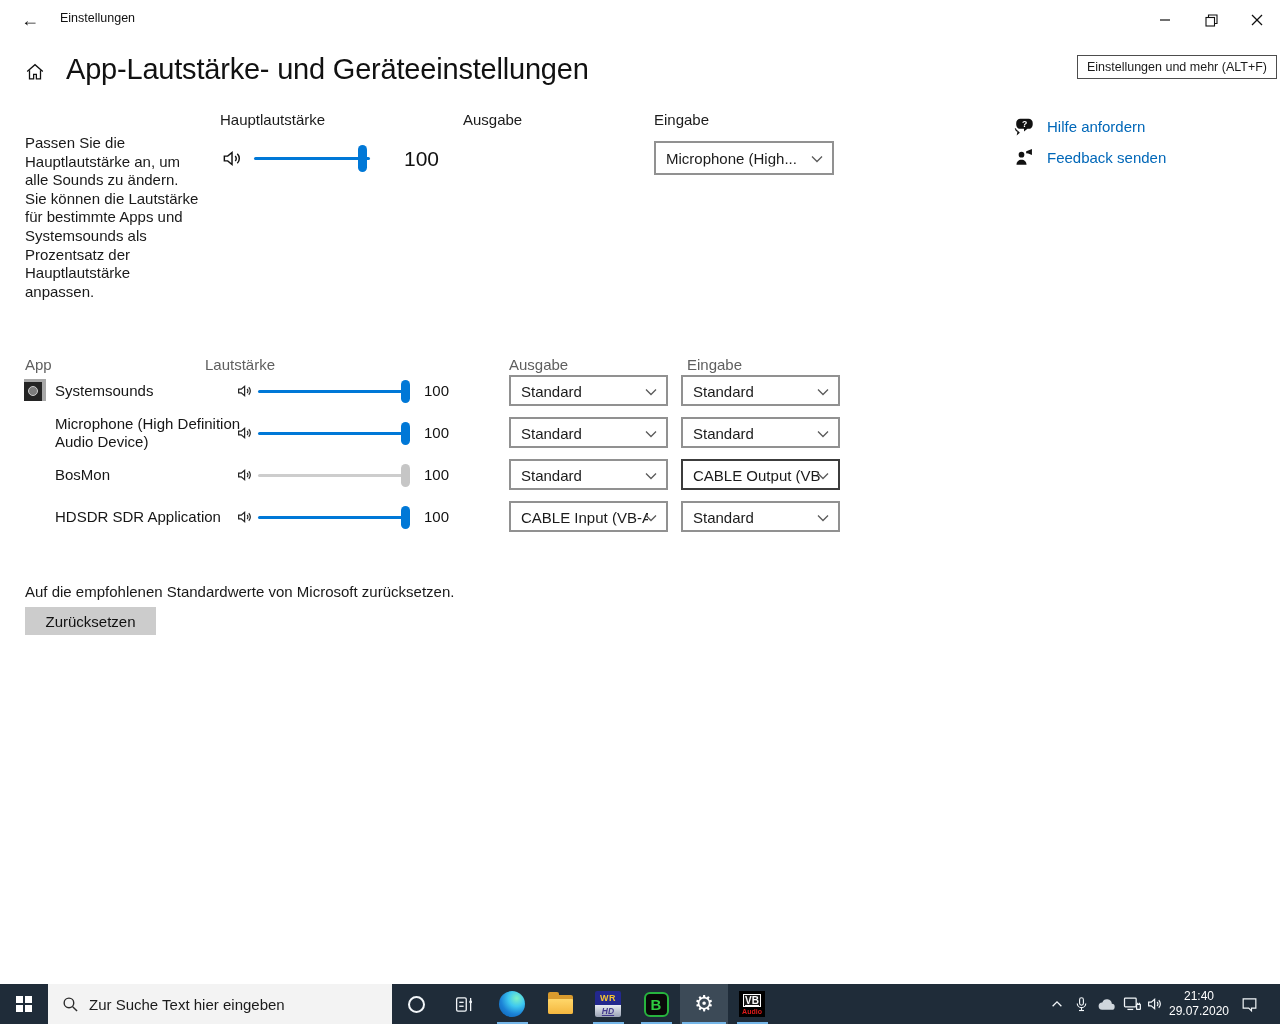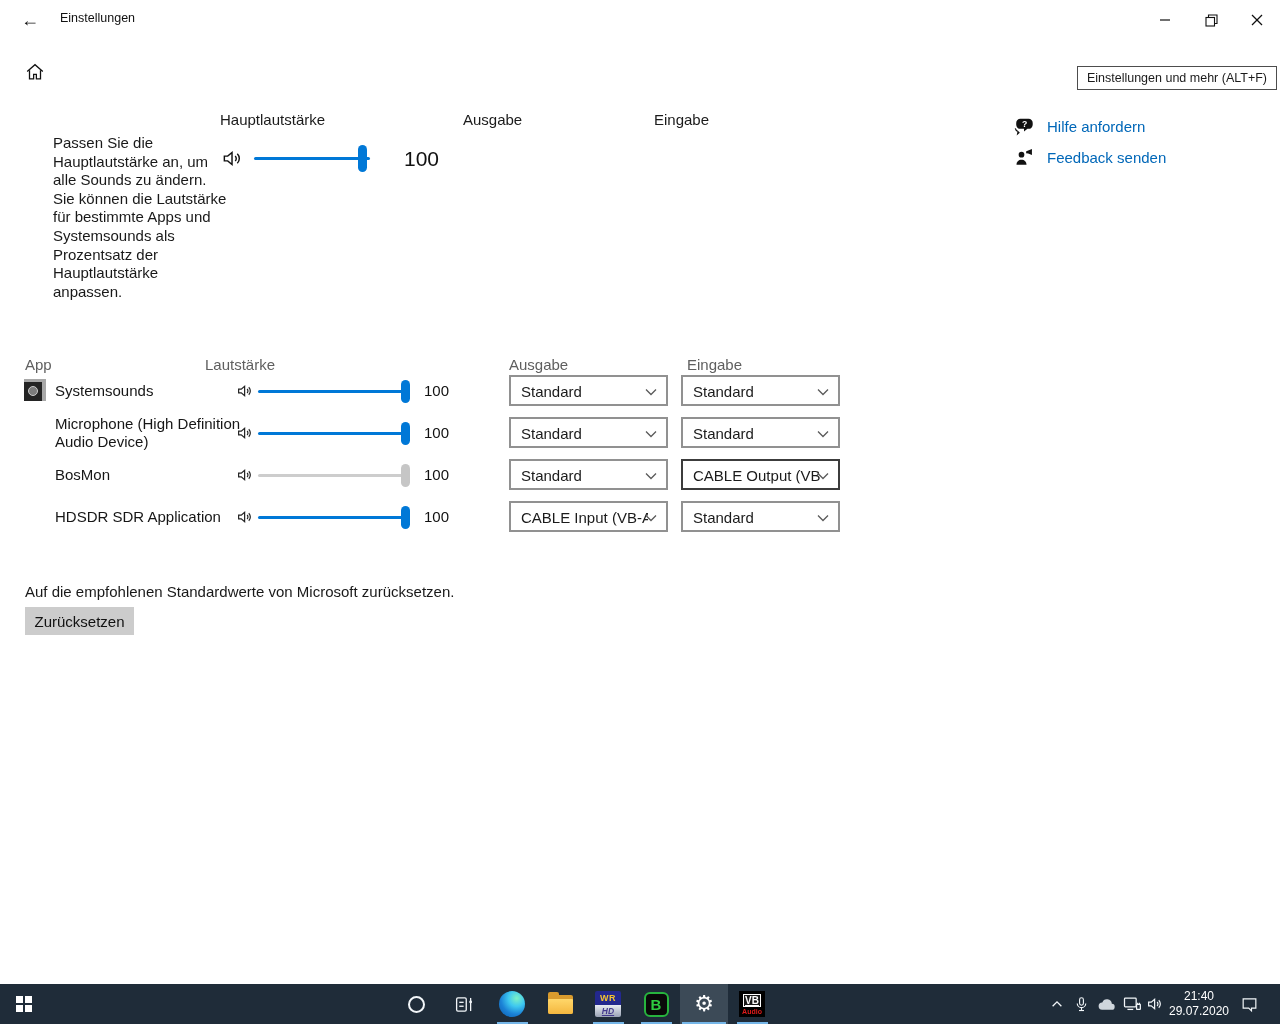--- a/index.html
+++ b/index.html
@@ -10,24 +10,24 @@
   }
   
   .titlebar { position:absolute; top:0; left:0; width:100%; height:40px; background:#fff; }
   .back-btn { position:absolute; left:8px; top:0; width:44px; height:40px; display:flex; align-items:center; justify-content:center; font-size:18px; color:#111; cursor:default; }
   .win-title { position:absolute; left:60px; top:11px; font-size:12.5px; color:#111; }
   .win-controls { position:absolute; right:0; top:0; display:flex; }
   .win-btn { width:46px; height:40px; display:flex; align-items:center; justify-content:center; }
   
   .home-icon { position:absolute; left:24px; top:61px; }
   .page-title { position:absolute; left:66px; top:53px; font-size:29px; font-weight:300; color:#111; letter-spacing:-0.2px; }
-  .tooltip { position:absolute; right:3px; top:66px; height:24px; line-height:22px; padding:0 9px; border:1px solid #4d4d4d; background:#fff; font-size:12.5px; color:#1b1b1b; white-space:nowrap; }
+  .tooltip { position:absolute; right:3px; top:55px; height:24px; line-height:22px; padding:0 9px; border:1px solid #4d4d4d; background:#fff; font-size:12.5px; color:#1b1b1b; white-space:nowrap; }
   
   .sec-label { position:absolute; font-size:15px; color:#1b1b1b; }
-  .desc { position:absolute; left:25px; top:134px; width:178px; font-size:15px; line-height:18.6px; color:#191919;margin-left:28px; }
+  .desc { position:absolute; left:25px; top:134px; width:178px; font-size:15px; line-height:18.6px; color:#191919; }
   .speaker { color:#111; }
   .track { position:absolute; background:#0078d7; height:3px; border-radius:2px; }
   .thumb { position:absolute; width:9px; background:#0078d7; border-radius:4.5px; }
   .slider-val { position:absolute; color:#111; }
   .dd { position:absolute; border:2px solid #919191; background:#fff; font-size:15px; color:#1b1b1b; }
   .dd .dd-text { position:absolute; left:10px; top:50%; transform:translateY(-50%); white-space:nowrap; overflow:hidden; max-width:82%; }
   .dd .chev { position:absolute; right:9px; top:50%; transform:translateY(-50%); }
   .dd.focused { border-color:#3c3c3c; }
   .link { position:absolute; font-size:15px; color:#0067b8; cursor:pointer; }
   
@@ -41,21 +41,21 @@
   .row-glyph { position:absolute; left:236px; top:7px; color:#222; }
   .row-track { left:258px; top:15px; width:146px; }
   .row-thumb { left:401px; top:5px; height:23px; }
   .row-val { left:424px; top:7px; font-size:15px; }
   .row-dd-out { left:509px; top:0; width:159px; height:31px; }
   .row-dd-in  { left:681px; top:0; width:159px; height:31px; }
   .disabled .row-track { background:#cdcdcd; }
   .disabled .row-thumb { background:#c6c6c6; }
   
   .reset-text { position:absolute; left:25px; top:583px; font-size:15px; color:#191919;text-align:center; }
-  .reset-btn { position:absolute; left:25px; top:607px; width:109px; height:28px; background:#cccccc; border:none; font-size:15px; font-family:inherit; color:#111; display:flex; align-items:center; justify-content:center; cursor:pointer; }
+  .reset-btn { position:absolute; left:25px; top:607px; width:131px; height:28px; background:#cccccc; border:none; font-size:15px; font-family:inherit; color:#111; display:flex; align-items:center; justify-content:center; cursor:pointer; }
   
   .taskbar { position:absolute; left:0; top:984px; width:1280px; height:40px; background:#1f2c39; }
   .tb-slot { position:absolute; top:0; height:40px; display:flex; align-items:center; justify-content:center; }
   .start { left:0; width:48px; }
   .winlogo { display:grid; grid-template-columns:7px 7px; grid-template-rows:7px 7px; gap:2px; }
   .winlogo span { background:#fff; }
   .searchbox { position:absolute; left:48px; top:0; width:344px; height:40px; background:#f3f3f3; display:flex; align-items:center; padding-left:14px; }
   .searchbox input { border:none; outline:none; background:transparent; font-size:15px; font-family:inherit; color:#1b1b1b; margin-left:10px; width:270px; }
   .searchbox input::placeholder { color:#1b1b1b; opacity:1; }
   .cortana { left:392px; width:48px; }
@@ -110,38 +110,45 @@
       </div>
     </div>
   </div>
 
   <span class="home-icon">
     <svg width="22" height="22" viewBox="0 0 24 24" fill="none" stroke="#111" stroke-width="1.4">
         <path d="M3.5 11.5L12 4l8.5 7.5"></path>
         <path d="M6 10v9.5h4.5v-5h3v5H18V10"></path>
       </svg>
   </span>
+  <h1 class="page-title">App-Lautstärke- und Geräteeinstellungen</h1>
   <div class="tooltip">Einstellungen und mehr (ALT+F)</div>
 
   <p class="desc">Passen Sie die Hauptlautstärke an, um alle Sounds zu ändern. Sie können die Lautstärke für bestimmte Apps und Systemsounds als Prozentsatz der Hauptlautstärke anpassen.</p>
 
   <div class="sec-label" style="left:220px;top:111px">Hauptlautstärke</div>
   <span class="speaker" style="position:absolute;left:221px;top:147px">
     <svg width="23" height="23" viewBox="0 0 24 24" fill="none" stroke="currentColor" stroke-width="1.5">
         <path d="M3.5 9.5v5h3.5l4.5 3.8V5.7L7 9.5H3.5z"></path>
         <path d="M14.8 9.3a3.8 3.8 0 010 5.4"></path>
         <path d="M17 7a7 7 0 010 10"></path>
       </svg>
   </span>
   <div class="track" style="left:254px;top:157px;width:116px"></div>
   <div class="thumb" style="left:358px;top:145px;height:27px"></div>
   <div class="slider-val" style="left:404px;top:147px;font-size:21px">100</div>
 
   <div class="sec-label" style="left:463px;top:111px">Ausgabe</div>
   <div class="sec-label" style="left:654px;top:111px">Eingabe</div>
+  <div class="dd" style="left:654px;top:141px;width:180px;height:34px">
+    <span class="dd-text">Microphone (High...</span>
+    <span class="chev"><svg width="12" height="8" viewBox="0 0 12 8" fill="none" stroke="#5a5a5a" stroke-width="1.3">
+          <path d="M1 1l5 5 5-5"></path>
+        </svg></span>
+  </div>
 
   <span style="position:absolute;left:1013px;top:116px">
     <svg width="22" height="22" viewBox="0 0 24 24">
         <path fill="#111" d="M8 3h9a4.5 4.5 0 014.5 4.5v2A4.5 4.5 0 0117 14h-1.2l-3.8 3v-3H8a4.5 4.5 0 01-4.5-4.5v-2A4.5 4.5 0 018 3z"></path>
         <text x="12.7" y="11.8" font-size="9.5" font-weight="bold" fill="#fff" text-anchor="middle" font-family="Liberation Sans,sans-serif">?</text>
         <path d="M2.5 13.5a4.5 4.5 0 003 3.4l-.5 2.6 2-1.7" fill="none" stroke="#111" stroke-width="1.3"></path>
       </svg>
   </span>
   <a class="link" style="left:1047px;top:118px">Hilfe anfordern</a>
   <span style="position:absolute;left:1014px;top:148px">
@@ -264,20 +271,27 @@
 
   <div class="taskbar">
     <div class="tb-slot start">
       <span class="winlogo">
           <span></span>
           <span></span>
           <span></span>
           <span></span>
         </span>
     </div>
+    <div class="searchbox">
+      <svg width="17" height="17" viewBox="0 0 22 22" fill="none" stroke="#2b2b2b" stroke-width="1.8">
+          <circle cx="9" cy="9" r="6.2"></circle>
+          <line x1="13.8" y1="13.8" x2="19.5" y2="19.5"></line>
+        </svg>
+      <input type="text" placeholder="Zur Suche Text hier eingeben" style="">
+    </div>
     <div class="tb-slot cortana">
         <span class="ring"></span>
       </div>
     <div class="tb-slot taskview">
       <svg width="21" height="21" viewBox="0 0 24 24" fill="none" stroke="#f2f6f9" stroke-width="1.5">
           <rect x="3" y="4.5" width="11" height="15" rx="1.5"></rect>
           <line x1="6" y1="9.5" x2="11" y2="9.5"></line>
           <line x1="6" y1="14" x2="11" y2="14"></line>
           <line x1="19" y1="4.5" x2="19" y2="19.5"></line>
           <circle cx="19" cy="9" r="1.6" fill="#f2f6f9" stroke="none"></circle>

